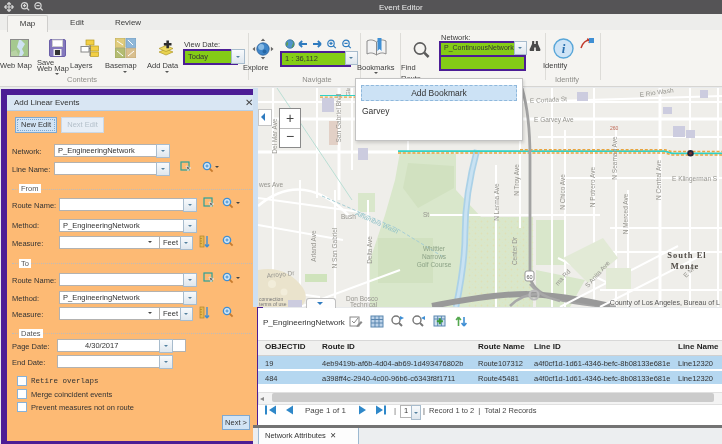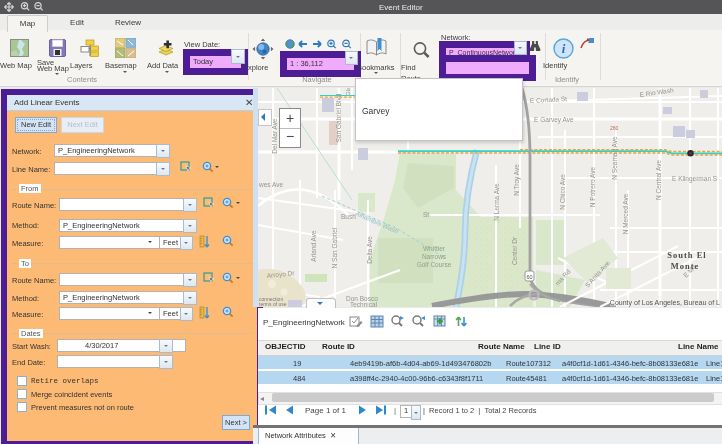--- a/index.html
+++ b/index.html
@@ -9,42 +9,42 @@
 #topbar .title{left:379px;top:3px;}
 
 #tabrow{left:0;top:14px;width:722px;height:16px;background:#ededeb;border-bottom:1px solid #d0cfcd;}
 .tab{top:1px;height:15px;font-size:8px;color:#3a3a3a;text-align:center;line-height:15px;}
 .tab.active{background:#f5f4f1;border:1px solid #cfcecc;border-bottom:none;border-radius:2px 2px 0 0;height:16px;z-index:2;}
 
 #ribbon{left:0;top:30px;width:722px;height:56px;background:#f5f4f1;border-bottom:1px solid #d6d5d2;}
 .glabel{font-size:7.5px;color:#8f8e8a;top:45px;text-align:center;}
 .sep{top:3px;width:1px;height:47px;background:#dddcd8;}
 .rlabel{font-size:7.5px;color:#3c3c3c;line-height:9px;}
-.ddf{background:#f0abfc;border:7px solid #4c1d95;font-size:7.5px;color:#333;padding:1px 2px 0 3px;}
+.ddf{background:#84cc16;border:2px solid #4c1d95;font-size:7.5px;color:#333;padding:1px 2px 0 3px;}
 .ddb{background:linear-gradient(#f8fafc,#dfe7ee);border:1px solid #a8bccd;}
 .ddb:after{content:"";position:absolute;left:50%;top:50%;margin:-1px 0 0 -2.5px;border:2.5px solid transparent;border-top-color:#54819f;}
 
 #lpanel{left:1px;top:89px;width:250px;height:346px;background:#fdba74;border:6px solid #4c1d95;}
 #lphead{left:0;top:0;width:250px;height:15px;background:#d9e6f3;border-bottom:1px solid #b7cfe6;font-size:8px;color:#333;}
 .plabel{font-size:7.5px;color:#333;}
 .fld{background:#fff;border:1px solid #b3b2b0;font-size:7.5px;color:#333;padding:1px 0 0 3px;height:10px;}
 .btn{background:#d2e4f5;border:1px solid #7fa9d1;font-size:7.5px;color:#333;text-align:center;}
 .btn.dis{background:#e7eef6;border-color:#ccd8e4;color:#b3bfca;}
 .gsep{border-top:1px dotted #bdbcba;}
 .gsepl{font-size:7.5px;color:#555;background:#fff;padding:0 2px;}
 .cb{width:8px;height:8px;border:1px solid #88b2d8;background:#fff;}
 
 #bpanel{left:258px;top:308px;width:464px;height:117px;background:#fff;}
 #btabbar{left:253px;top:425px;width:469px;height:19px;background:#eceef0;border-top:3px solid #737373;}
 #btab{left:5px;top:0px;width:93px;height:16px;background:#fdfdfd;border:1px solid #9db9d1;border-top:none;font-size:7.5px;color:#333;line-height:15px;padding-left:6px;}
 
 #bkpopup{left:355px;top:78px;width:166px;height:61px;background:#fff;border:1px solid #c3c3c3;box-shadow:1px 2px 3px rgba(0,0,0,.15);}
 
 .thdr{font-size:8px;font-weight:bold;color:#1c1c1c;}
-.tcell{font-size:7.5px;color:#333;margin-left:28px;}
+.tcell{font-size:7.5px;color:#333;}
 svg{display:block;}
 </style></head>
 <body>
 
 <div id="topbar" class="abs">
   <div class="abs title">Event Editor</div>
   <svg class="abs" style="left:3px;top:1px" width="50" height="12" viewBox="0 0 50 12">
     <g stroke="#d4d4d4" stroke-width="1.2" fill="none">
       <path d="M6 1.5 v9 M1.5 6 h9 M6 1.5 l-1.8 2 M6 1.5 l1.8 2 M6 10.5 l-1.8 -2 M6 10.5 l1.8 -2 M1.5 6 l2 -1.8 M1.5 6 l2 1.8 M10.5 6 l-2 -1.8 M10.5 6 l-2 1.8"></path>
       <circle cx="21.5" cy="4.7" r="3.1"></circle>
@@ -263,21 +263,21 @@
   <svg class="abs rulx" style="left:192px;top:211px" width="13" height="13" viewBox="0 0 13 13">
       <use href="#rulico"></use>
     </svg>
   <svg class="abs magx" style="left:215px;top:211px" width="12" height="12" viewBox="0 0 12 12">
       <use href="#magico"></use>
     </svg>
 
   <div class="gsep abs" style="left:5px;top:238px;width:240px;"></div>
   <div class="gsepl abs" style="left:12px;top:234px;">Dates</div>
 
-  <div class="plabel abs" style="left:5px;top:247px;">Start Wash:</div>
+  <div class="plabel abs" style="left:5px;top:247px;">Page Date:</div>
   <div class="fld abs" style="left:50px;top:244px;width:100px;padding-left:27px;">4/30/2017</div>
   <div class="ddb abs" style="left:152px;top:244px;width:12px;height:12px;"></div>
   <div class="plabel abs" style="left:5px;top:263px;">End Date:</div>
   <div class="fld abs" style="left:50px;top:260px;width:100px;"></div>
   <div class="ddb abs" style="left:152px;top:260px;width:12px;height:12px;"></div>
 
   <div class="cb abs" style="left:10px;top:281px;"></div>
   <div class="plabel abs" style="left:24px;top:282px;font-family:Liberation Mono, monospace;">Retire overlaps</div>
   <div class="cb abs" style="left:10px;top:294px;"></div>
   <div class="plabel abs" style="left:24px;top:295px;">Merge coincident events</div>
@@ -521,20 +521,21 @@
   <div class="abs" style="left:136px;top:98px;font-size:8px;color:#666;">|</div>
   <div class="abs" style="left:142px;top:97px;width:10px;height:11px;background:#fff;border:1px solid #b5b5b5;font-size:7.5px;color:#333;text-align:center;">1</div>
   <div class="ddb abs" style="left:153px;top:97px;width:8px;height:13px;"></div>
   <div class="abs" style="left:165px;top:98px;font-size:7.5px;color:#444;">|&nbsp;&nbsp;Record 1 to 2&nbsp;&nbsp;|&nbsp;&nbsp;Total 2 Records</div>
 </div>
 <div id="btabbar" class="abs">
     <div id="btab" class="abs">Network Attributes&nbsp;&nbsp;✕</div>
   </div>
 
 <div id="bkpopup" class="abs">
+  <div class="abs" style="left:5px;top:6px;width:154px;height:14px;background:#cce2f5;border:1px dashed #8fb8dc;font-size:8.5px;color:#333;text-align:center;line-height:14px;">Add Bookmark</div>
   <div class="abs" style="left:6px;top:27px;font-size:8.5px;color:#333;">Garvey</div>
 </div>
 
 <svg width="0" height="0">
     <defs>
 <g id="selico">
   <rect x="1" y="1" width="8" height="8" fill="none" stroke="#2aa198" stroke-width="1.2"></rect>
   <path d="M6 5 l5 2 -2.2 .8 -.8 2.2z" fill="#555" stroke="#fff" stroke-width=".6"></path>
 </g>
 <g id="magico">

